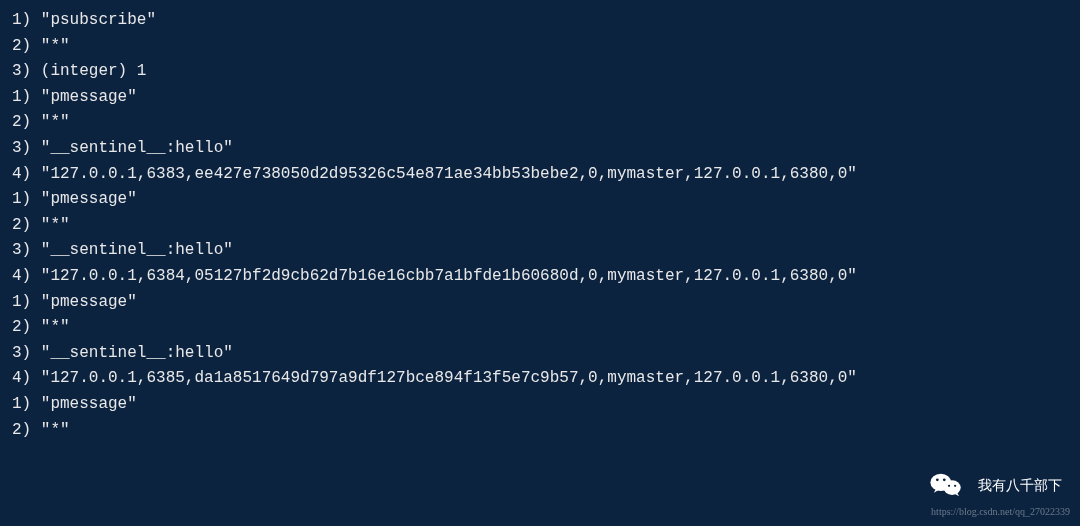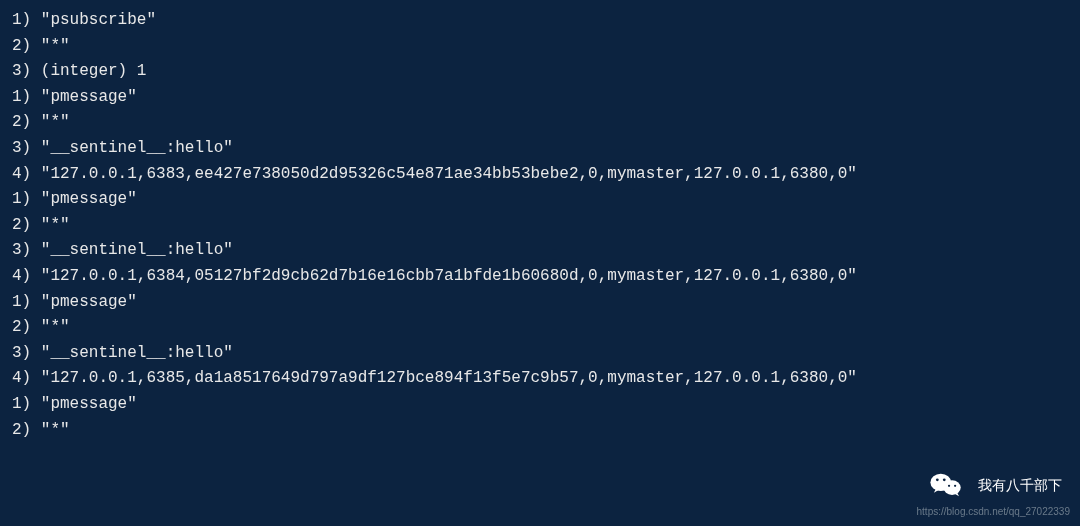--- a/index.html
+++ b/index.html
@@ -41,21 +41,21 @@
     .wechat-icon svg {
       width: 100%;
       height: 100%;
       fill: #ffffff;
     }
     .blog-url {
       position: absolute;
       bottom: 6px;
       right: 10px;
       color: #6a7a8a;
-      font-family: Liberation Sans, sans-serif;
+      font-family: Liberation Serif, serif;
       font-size: 10px;
     }
   </style>
 </head>
 <body>
 
 <div>
   <div class="terminal-line">1) "psubscribe"</div>
   <div class="terminal-line">2) "*"</div>
   <div class="terminal-line">3) (integer) 1</div>

